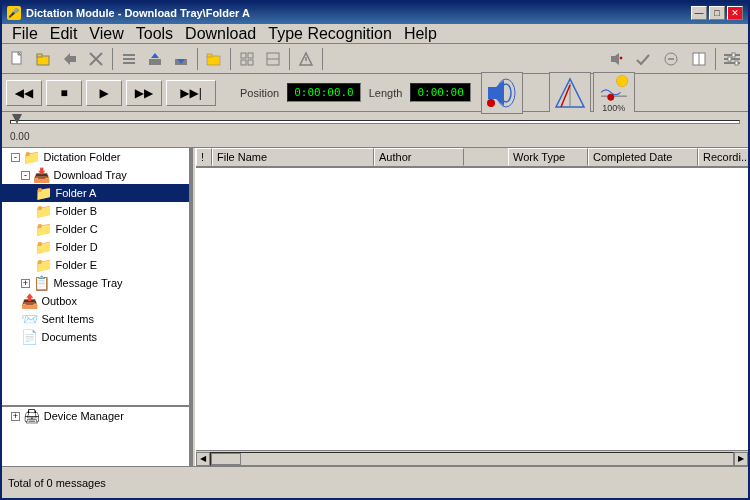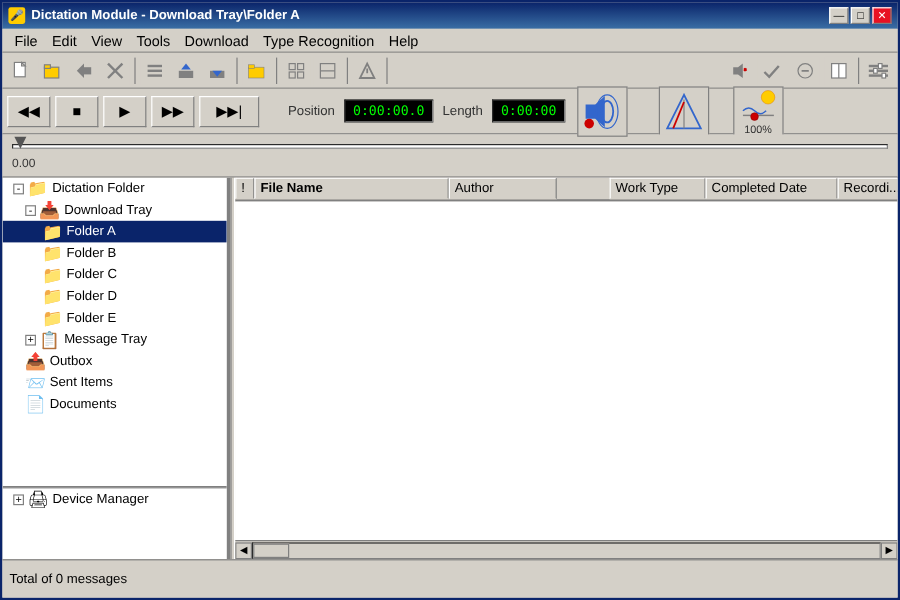--- a/index.html
+++ b/index.html
@@ -29,21 +29,21 @@
       background: #d4d0c8;
       border-bottom: 1px solid #808080;
       display: flex;
       align-items: center;
       padding: 2px 4px;
       height: 20px;
     }
     .menu-item {
       padding: 1px 6px;
       cursor: pointer;
-      font-size: 12px;
+      font-size: 16px;
     }
 
     
     .toolbar {
       background: #d4d0c8;
       border-bottom: 1px solid #808080;
       display: flex;
       align-items: center;
       padding: 2px 4px;
       height: 30px;
@@ -354,21 +354,21 @@
       <div style="width:42px; height:42px; border:1px solid #808080; background:#d4d0c8; display:flex; align-items:center; justify-content:center; position:relative;">
         <svg width="36" height="36" viewBox="0 0 36 36">
           <polygon points="4,12 12,12 20,5 20,31 12,24 4,24" fill="#3366cc"></polygon>
           <ellipse cx="22" cy="18" rx="5" ry="9" fill="none" stroke="#3366cc" stroke-width="1.5"></ellipse>
           <ellipse cx="22" cy="18" rx="9" ry="14" fill="none" stroke="#3366cc" stroke-width="1"></ellipse>
           <circle cx="7" cy="28" r="4" fill="#cc0000"></circle>
         </svg>
       </div>
     </div>
 
-    <div style="display:flex; align-items:center; gap:20px; margin-left:2px;padding-left:20px;">
+    <div style="display:flex; align-items:center; gap:2px; margin-left:2px;padding-left:20px;">
 
       <div style="width:42px; height:42px; border:1px solid #808080; background:#d4d0c8; display:flex; align-items:center; justify-content:center;">
         <svg width="36" height="36" viewBox="0 0 36 36">
           <polygon points="18,4 4,32 32,32" fill="none" stroke="#3366cc" stroke-width="1.5"></polygon>
           <line x1="18" y1="32" x2="18" y2="8" stroke="#808080" stroke-width="1"></line>
           <line x1="9" y1="32" x2="18" y2="10" stroke="#cc0000" stroke-width="1.5"></line>
         </svg>
       </div>
 
       <div style="width:42px; height:42px; border:1px solid #808080; background:#d4d0c8; display:flex; flex-direction:column; align-items:center; justify-content:center; gap:1px;">
@@ -481,21 +481,21 @@
         </div>
       </div>
     </div>
 
     <div class="splitter"></div>
 
     <div class="file-panel">
 
       <div class="file-header">
         <div class="file-header-cell col-flag">!</div>
-        <div class="file-header-cell" style="flex:2;font-weight:bold;">File Name</div>
+        <div class="file-header-cell" style="flex:2;">File Name</div>
         <div class="file-header-cell" style="width:90px;">Author</div>
         <div class="file-header-cell" style="width:80px;margin-left:44px;">Work Type</div>
         <div class="file-header-cell" style="width:110px;">Completed Date</div>
         <div class="file-header-cell" style="width:50px; border-right:none;">Recordi...</div>
       </div>
 
       <div class="file-body"></div>
 
       <div class="file-scrollbar-area">
         <div class="scrollbar-arrow">◀</div>

